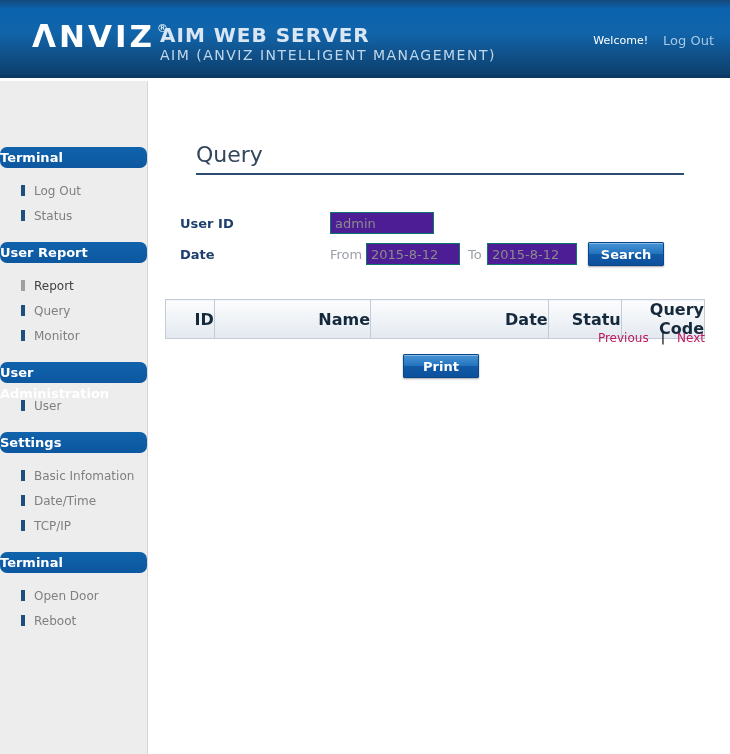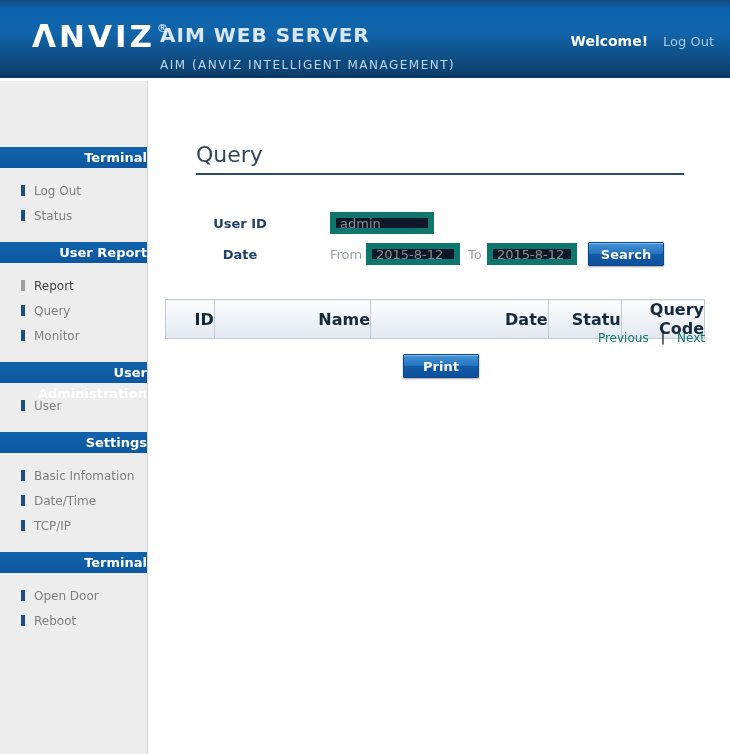--- a/index.html
+++ b/index.html
@@ -9,56 +9,56 @@
   
   .header {
     position:absolute; left:0; top:0; width:730px; height:78px;
     background:linear-gradient(180deg,#14497c 0%, #0b63ae 12%, #1164a9 45%, #10518a 72%, #0c3f6c 100%);
     border-bottom:3px solid #0b3763;
   }
   .logo { position:absolute; left:32px; top:18px; color:#ffffff; font-size:31px; font-weight:bold; letter-spacing:3px; }
   .logo sup { font-size:11px; font-weight:normal; letter-spacing:0; position:relative; top:-4px; left:2px; }
   .brand { position:absolute; left:160px; top:23px; }
   .brand-title { color:#d9e7f5; font-size:20px; font-weight:bold; letter-spacing:1px; }
-  .brand-sub { color:#bfd7ec; font-size:12px; letter-spacing:1.5px; margin-top:11px; }
+  .brand-sub { color:#bfd7ec; font-size:14px; letter-spacing:1.5px; margin-top:0; }
   .header-right { position:absolute; right:16px; top:33px; display:flex; gap:15px; align-items:center; }
-  .welcome { color:#ffffff; font-size:14px; font-weight:bold; }
+  .welcome { color:#ffffff; font-size:11px; font-weight:normal; }
   .logout-link { color:#a6c9e8; font-size:13px; text-decoration:none; cursor:pointer; }
 
   
   .sidebar {
     position:absolute; left:0; top:81px; width:148px; height:673px;
     background:#ededed; border-right:1px solid #d6d6d6; padding-top:66px;
   }
   .side-section-title {
-    height:21px; line-height:21px; text-align:right;
+    height:21px; line-height:21px; text-align:left;
     background:linear-gradient(180deg,#1063ab 0%, #0c57a0 100%);
-    color:#ffffff; font-size:13px; font-weight:bold;
+    color:#ffffff; font-size:13px; font-weight:bold;border-radius:7px;
   }
   .side-items { padding:10px 0 14px 0; }
   .side-item { height:25px; display:flex; align-items:center; padding-left:21px; cursor:pointer; }
   .side-item .bullet { width:4px; height:11px; background:#1d4e80; margin-right:9px; flex:0 0 auto; }
   .side-item .side-label { color:#7f7f7f; font-size:12px; }
   .side-item.disabled { cursor:default; }
   .side-item.disabled .bullet { background:#a0a0a0; }
   .side-item.disabled .side-label { color:#404040; }
 
   
   .page-title { position:absolute; left:196px; top:142px; font-size:22px; color:#33475c; }
   .title-rule { position:absolute; left:196px; top:173px; width:488px; height:2px; background:#2a4c70; }
 
-  .form-label { position:absolute; left:180px; width:120px; text-align:center; font-size:13px; font-weight:bold; color:#1e3f6e; }
+  .form-label { position:absolute; left:180px; width:120px; text-align:left; font-size:13px; font-weight:bold; color:#1e3f6e; }
   .label-userid { top:216px; }
   .label-date { top:247px; }
   .inline-label { position:absolute; font-size:13px; color:#9aa0a6; }
   .from-label { left:330px; top:247px; }
   .to-label { left:468px; top:247px; }
 
   .text-input {
-    position:absolute; height:22px; background:#0f172a; border:6px solid #0f766e;
+    position:absolute; height:22px; background:#4c1d95; border:1px solid #0f766e;
     font-family:"DejaVu Sans","Liberation Sans",sans-serif; font-size:13px; color:#8b8b8b; padding:0 4px;
   }
   .userid-input { left:330px; top:212px; width:104px; }
   .from-input { left:366px; top:243px; width:94px; }
   .to-input { left:487px; top:243px; width:90px; }
 
   .btn {
     position:absolute; width:76px; height:24px; border:1px solid #0b4788; border-radius:1px;
     background:linear-gradient(180deg,#4795d5 0%, #2473be 48%, #115aa6 52%, #0d509c 100%);
     color:#ffffff; font-family:"DejaVu Sans","Liberation Sans",sans-serif; font-size:13px; font-weight:bold;
@@ -76,21 +76,21 @@
     height:24px; background:linear-gradient(180deg,#fcfdfe 0%, #e3e9f0 100%);
     border:1px solid #c3ccd6; font-size:16px; font-weight:bold; color:#15293d; text-align:right;
   }
   .results-table th:nth-child(1){ width:48px; }
   .results-table th:nth-child(2){ width:154px; }
   .results-table th:nth-child(3){ width:175px; }
   .results-table th:nth-child(4){ width:72px; }
   .results-table th:nth-child(5){ width:82px; }
 
   .pagination { position:absolute; left:165px; top:331px; width:540px; text-align:right; font-size:12px; }
-  .page-link { color:#0f766e; text-decoration:none; cursor:pointer; }
+  .page-link { color:#be185d; text-decoration:none; cursor:pointer; }
   .page-sep { color:#1a1a1a; margin:0 12px; font-weight:bold; }
 </style>
 </head>
 <body>
 
 <div class="header">
   <div class="logo"><span>ΛNVIZ</span><sup>®</sup></div>
   <div class="brand">
     <div class="brand-title">AIM WEB SERVER</div>
     <div class="brand-sub">AIM (ANVIZ INTELLIGENT MANAGEMENT)</div>

